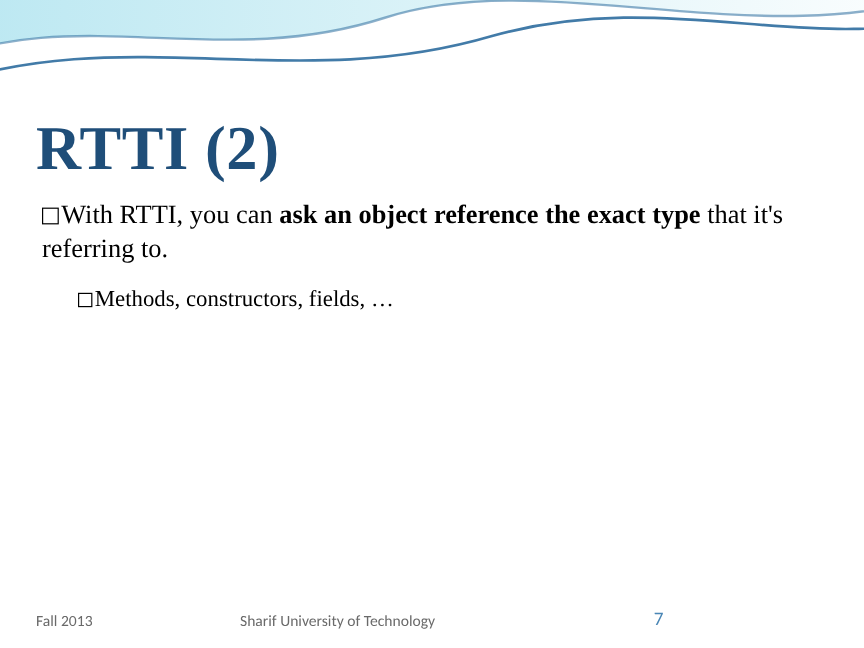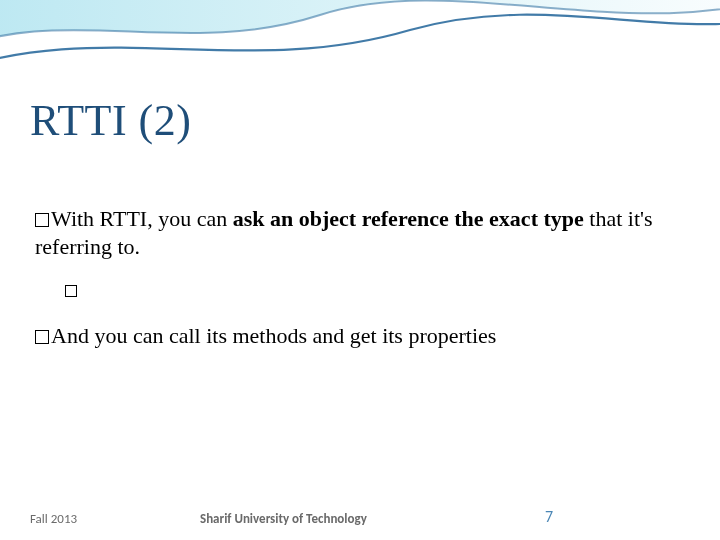--- a/index.html
+++ b/index.html
@@ -22,34 +22,33 @@
     width: 860px;
     height: 150px;
     pointer-events: none;
   }
   .wave svg { width: 100%; height: 100%; display: block; }
 
   .slide-title {
     position: absolute;
     top: 95px;
     left: 30px;
-    font-size: 44px;
+    font-size: 52px;
     color: #1f4e79;
-    font-weight: normal;
+    font-weight: bold;
     letter-spacing: 0.5px;
   }
 
   .content {
     position: absolute;
     top: 165px;
     left: 35px;
     width: 640px;
     font-size: 22px;
     line-height: 1.25;
-    margin-top: 40px;
   }
 
   .p1 { margin-bottom: 18px; }
   .p2 { margin-bottom: 4px; }
   .p3 { margin-bottom: 20px; margin-left: 30px; font-size: 19px; }
   .p4 { margin-bottom: 0; }
 
   .box {
     display: inline-block;
     width: 14px;
@@ -70,21 +69,21 @@
     position: absolute;
     bottom: 14px;
     left: 0;
     width: 583px;
     height: 22px;
     font-family: Calibri, Arial, sans-serif;
     font-size: 13px;
     color: #6a6a6a;
   }
   .foot-left  { position: absolute; left: 30px; bottom: 0; }
-  .foot-center{ position: absolute; left: 200px; bottom: 0; font-weight: 700; }
+  .foot-center{ position: absolute; left: 200px; bottom: 0; font-weight: 400; }
   .foot-right { position: absolute; right: 30px; bottom: 0; color: #4a86b5; font-size: 16px; }
 </style>
 </head>
 <body>
 
 <div class="wave">
   <svg viewBox="0 0 860 150" preserveAspectRatio="none">
     <defs>
       <linearGradient id="g1" x1="0" y1="0" x2="1" y2="0">
         <stop offset="0" stop-color="#7fd3e6"></stop>
@@ -101,26 +100,23 @@
 <div class="slide-title">RTTI (2)</div>
 
 <div class="content">
 
   <div class="p1">
     <span class="box"></span><span>With RTTI, you can </span><b>ask an object reference the exact type</b><span> that it's referring to.</span>
   </div>
 
 
   <div class="p3">
-    <span class="box sm"></span>
+    <span class="box sm"></span><span>Methods, constructors, fields, …</span>
   </div>
 
-  <div class="p4">
-    <span class="box"></span><span>And you can call its methods and get its properties</span>
-  </div>
 
 </div>
 
 <div class="footer">
   <span class="foot-left">Fall 2013</span>
   <span class="foot-center">Sharif University of Technology</span>
   <span class="foot-right">7</span>
 </div>
 
 </body></html>

